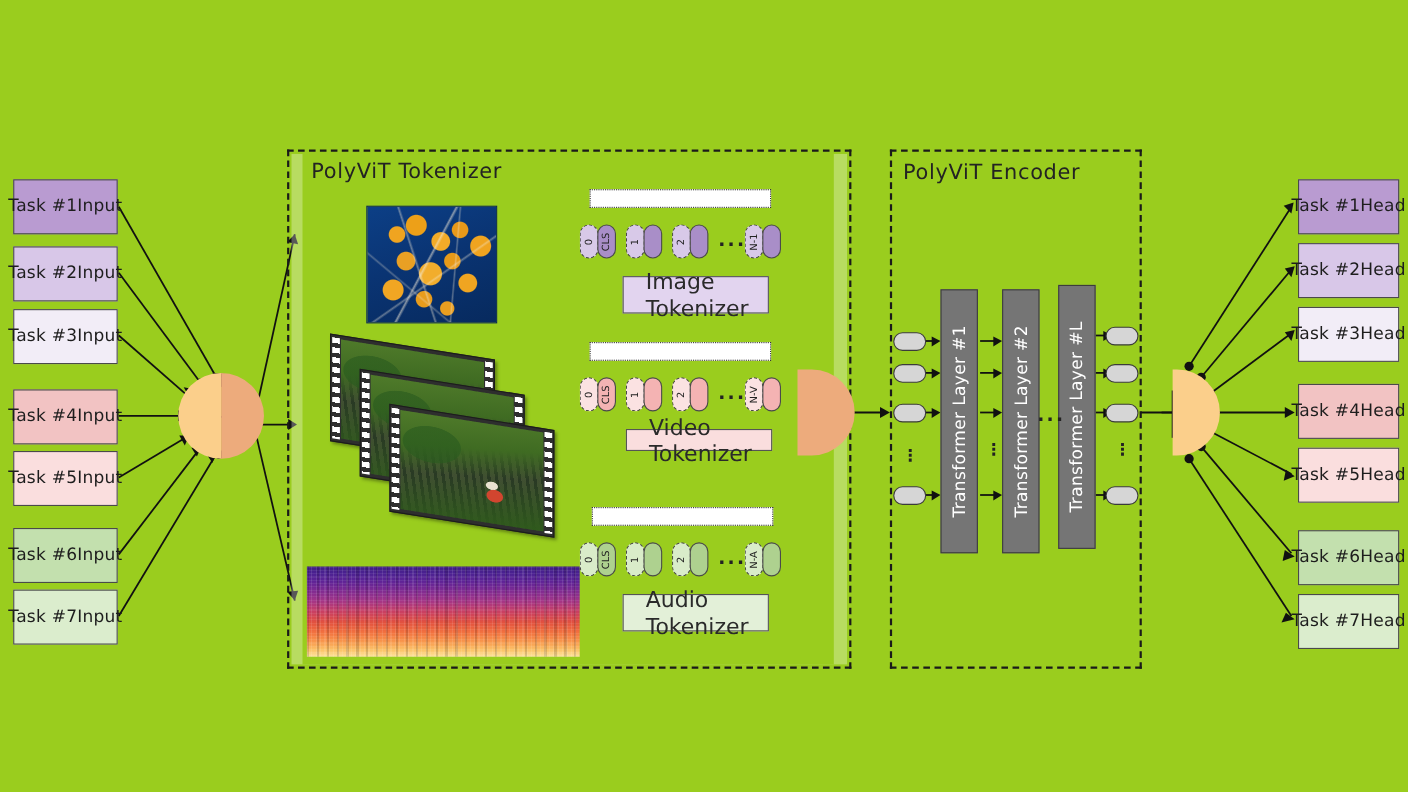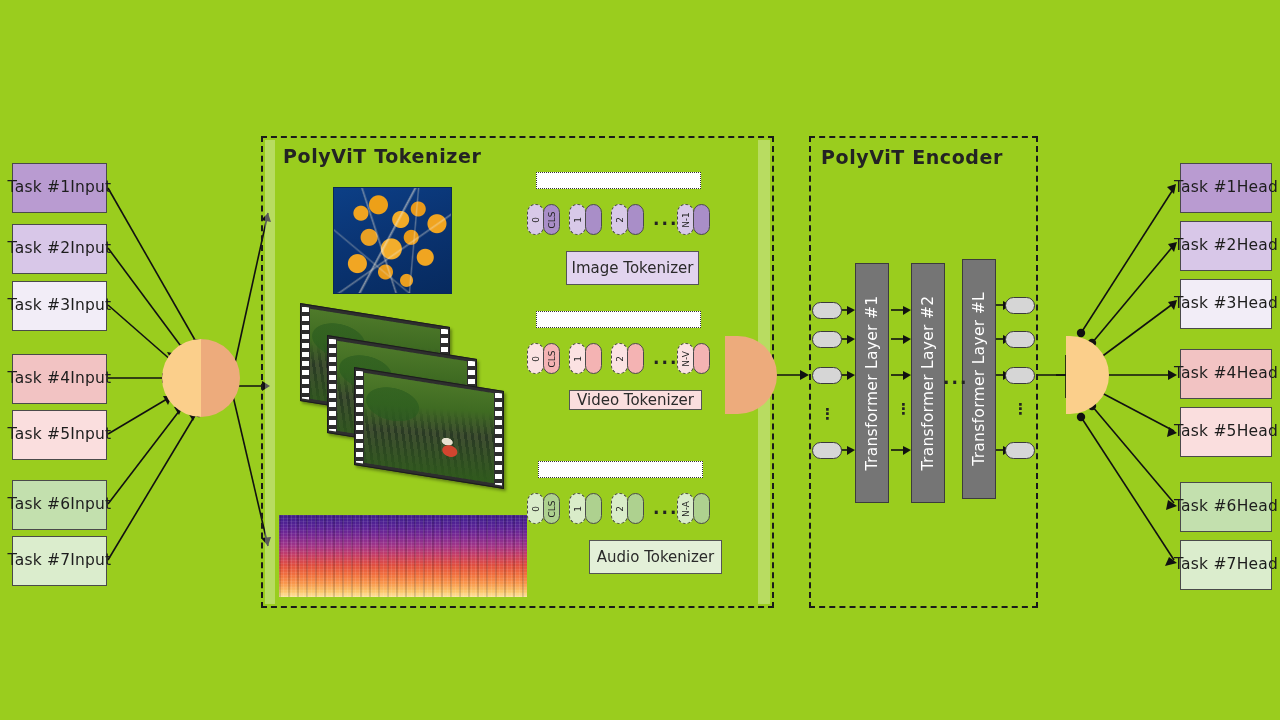--- a/index.html
+++ b/index.html
@@ -23,35 +23,34 @@
     line-height:1.12;
     letter-spacing:.2px;
   }
   .taskbox span{display:block;white-space:nowrap;}
 
   .tokbox{
     position:absolute;
     border:1px solid #555;
     box-sizing:border-box;
     display:flex;align-items:center;justify-content:center;
-    font-size:15px;color:#2a2a2a;
+    font-size:20px;color:#2a2a2a;padding-left:20px;
   }
 
   .panel{
     position:absolute;
     border:2px dashed #1a1a1a;
     box-sizing:border-box;
     background:transparent;
   }
   .panel-title{
     position:absolute;
     font-size:19px;color:#232323;
     letter-spacing:.6px;
     white-space:nowrap;
-    font-weight:bold;
   }
 
   .collector{
     position:absolute;
     background:#ffffff;
     border:1px dotted #333;
     box-sizing:border-box;
   }
 
   
@@ -443,21 +442,21 @@
   </div>
 
   <div class="media spectro" style="left:279px;top:515px;width:248px;height:82px;"></div>
 
   <div class="tokbox" style="left:566px;top:251px;width:133px;height:34px;background:#e2d4ef;">
     <span>Image Tokenizer</span>
   </div>
   <div class="tokbox" style="left:569px;top:390px;width:133px;height:20px;background:#fadede;">
     <span>Video Tokenizer</span>
   </div>
-  <div class="tokbox" style="left:589px;top:540px;width:133px;height:34px;background:#e3f0d8;">
+  <div class="tokbox" style="left:566px;top:540px;width:133px;height:34px;background:#e3f0d8;">
     <span>Audio Tokenizer</span>
   </div>
 
   <div class="collector" style="left:536px;top:172px;width:165px;height:17px;"></div>
   <div class="collector" style="left:536px;top:311px;width:165px;height:17px;"></div>
   <div class="collector" style="left:538px;top:461px;width:165px;height:17px;"></div>
 
   <div class="cap dash" style="left:527px;top:204px;width:17px;height:31px;background:#d8c9e8;">
       <span class="lbl">0</span>
     </div>

